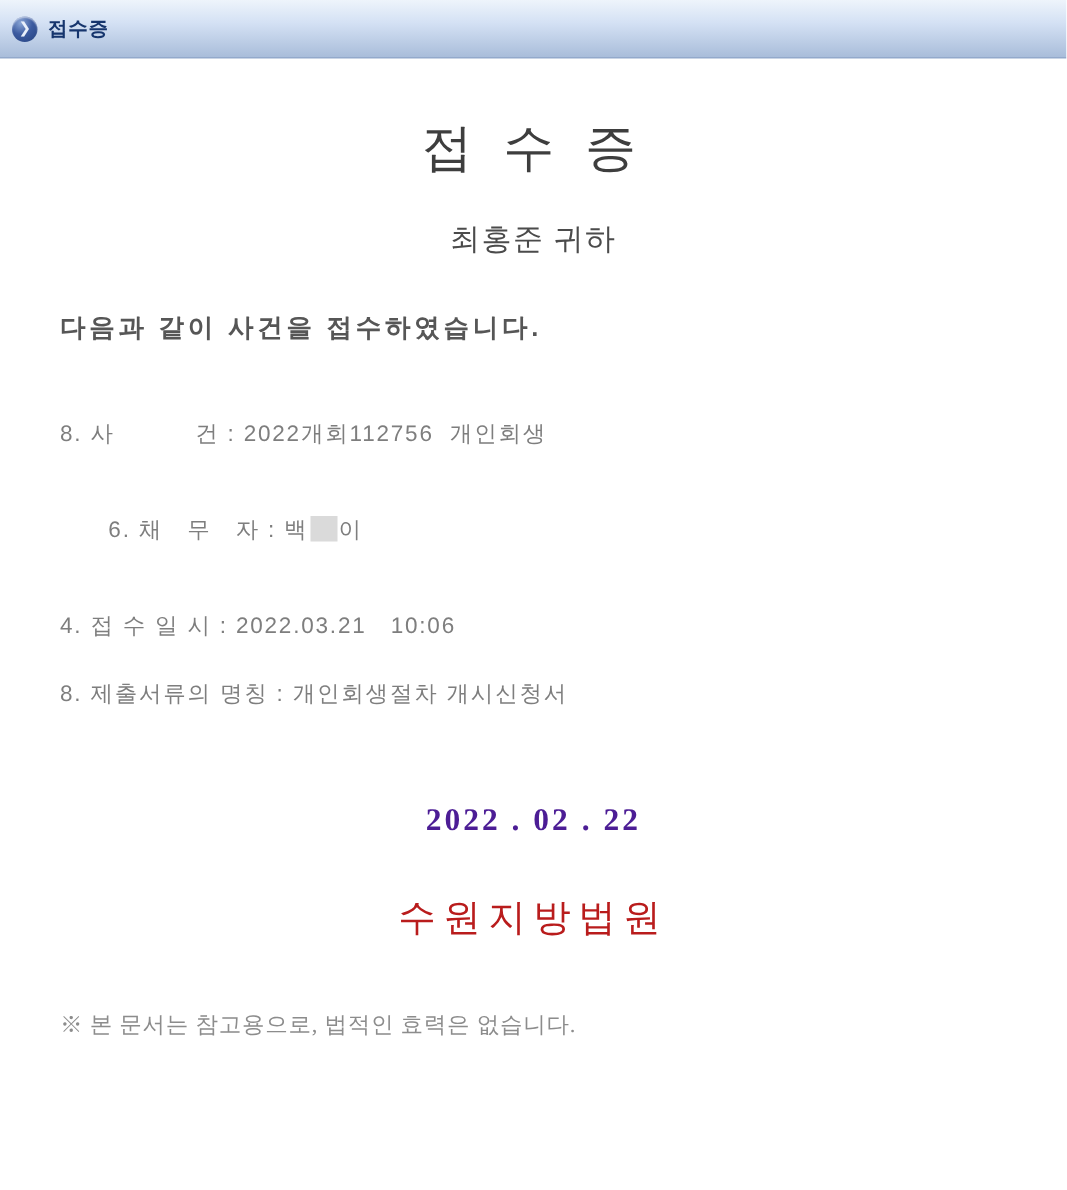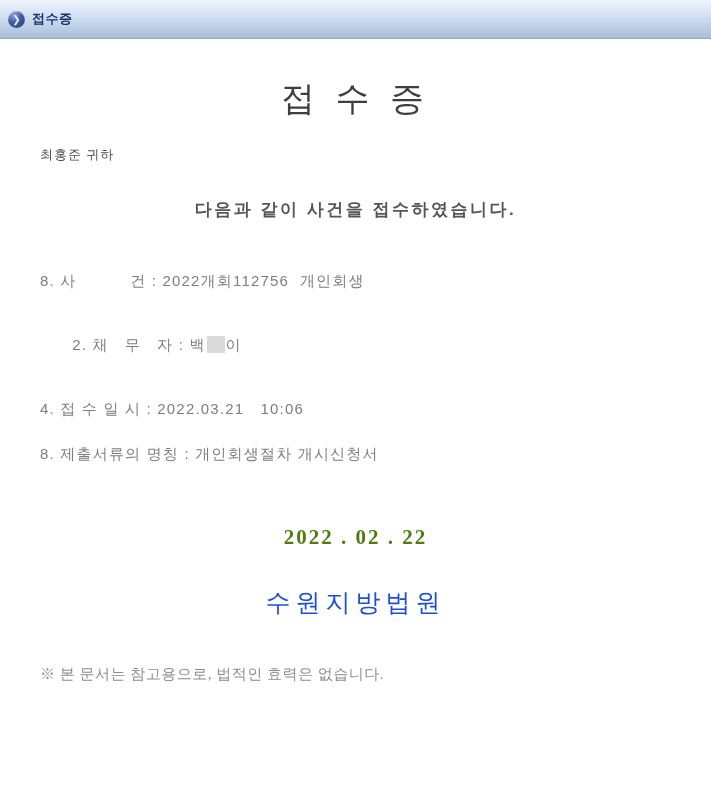--- a/index.html
+++ b/index.html
@@ -53,33 +53,32 @@
   .doc-title {
     margin-top: 37px;
     text-align: center;
     font-size: 34px;
     color: #3e3e3e;
     letter-spacing: 6px;
     white-space: pre;
   }
   .recipient {
     margin-top: 24px;
-    text-align: left;
-    font-size: 13px;
+    text-align: center;
+    font-size: 20px;
     color: #4b4b4b;
     letter-spacing: 1px;
   }
   .intro {
     margin-top: 34px;
     font-family: "Liberation Sans", sans-serif;
     font-weight: bold;
     font-size: 17px;
     color: #565656;
     letter-spacing: 2.5px;
-    text-align: center;
   }
   .items {
     margin-top: 50px;
   }
   .item {
     font-family: "Liberation Sans", sans-serif;
     font-size: 15px;
     color: #7e7e7e;
     letter-spacing: 1.2px;
     white-space: pre;
@@ -92,29 +91,29 @@
     height: 17px;
     background: #dadada;
     vertical-align: -3px;
     margin: 0 1px;
   }
   .date-line {
     margin-top: 62px;
     text-align: center;
     font-weight: bold;
     font-size: 21px;
-    color: #4d7c0f;
+    color: #4c1d95;
     letter-spacing: 2px;
     white-space: pre;
   }
   .court-line {
     margin-top: 36px;
     text-align: center;
     font-size: 25px;
-    color: #1d4ed8;
+    color: #b91c1c;
     letter-spacing: 5px;
   }
   .note {
     margin-top: 46px;
     font-size: 15px;
     color: #8c8c8c;
     letter-spacing: 0.5px;
     font-family: Liberation Serif, serif;
   }
 </style>
@@ -132,21 +131,21 @@
 
   <div class="recipient">최홍준 귀하</div>
 
   <div class="intro">다음과 같이 사건을 접수하였습니다.</div>
 
   <div class="items">
 
     <div class="item">8. 사          건 : 2022개회112756  개인회생</div>
 
     <div class="item">
-      <span>2. 채   무   자 : 백</span><span class="redaction-box"></span><span>이</span>
+      <span>6. 채   무   자 : 백</span><span class="redaction-box"></span><span>이</span>
     </div>
 
 
     <div class="item">4. 접 수 일 시 : 2022.03.21   10:06</div>
 
     <div class="item">8. 제출서류의 명칭 : 개인회생절차 개시신청서</div>
 
   </div>
 
   <div class="date-line">2022 . 02 . 22</div>

